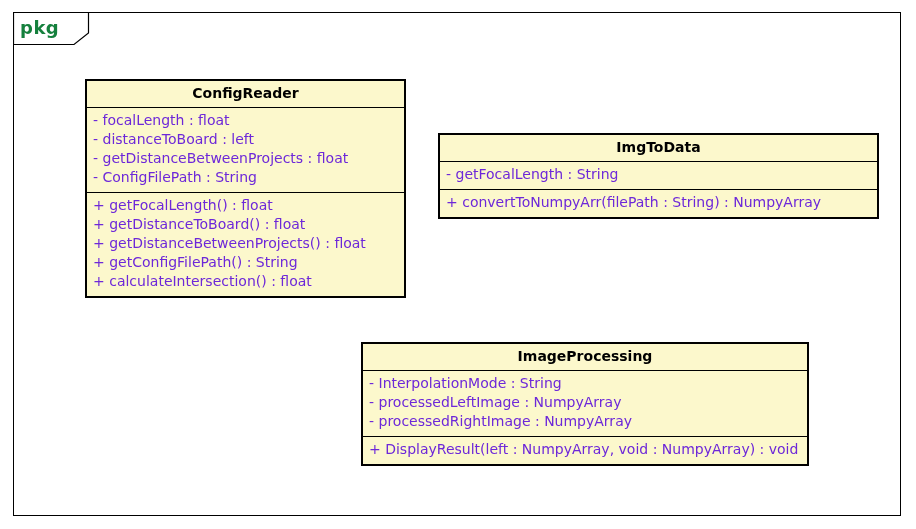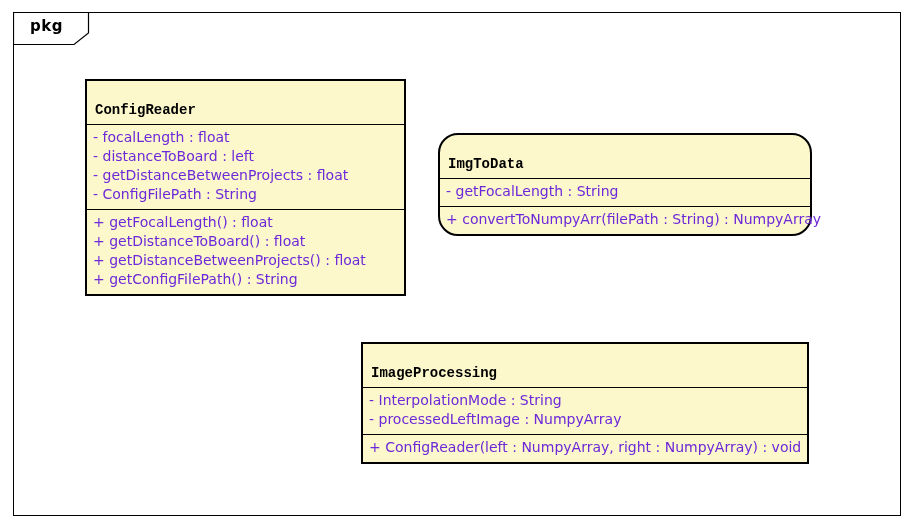--- a/index.html
+++ b/index.html
@@ -32,58 +32,57 @@
   .pkg-tab {
     position: absolute;
     left: -1px;
     top: -1px;
     width: 78px;
     height: 34px;
   }
   .pkg-tab svg { display: block; }
   .pkg-label {
     position: absolute;
-    left: 17px;
+    left: 7px;
     top: 5px;
-    font-size: 15px;
+    font-size: 18px;
     font-weight: bold;
-    color: #000000;
+    color: #15803d;
     letter-spacing: 0.5px;
   }
   .uml-class {
     position: absolute;
     background: var(--class-fill);
     border: 2px solid var(--line-color);
   }
   .class-title {
-    text-align: left;
+    text-align: center;
     font-weight: bold;
     font-size: 14px;
     line-height: 17px;
-    padding: 21px 8px 5px 8px;
+    padding: 4px 8px 5px 8px;
     border-bottom: 1px solid var(--line-color);
     color: #000000;
     white-space: nowrap;
-    font-family: Liberation Mono, monospace;
   }
   .compartment {
     padding: 3px 6px 5px 6px;
   }
   .compartment.attrs {
     border-bottom: 1px solid var(--line-color);
   }
   .member-line {
     font-size: 14px;
     line-height: 19px;
     color: #6d28d9;
     white-space: nowrap;
   }
   
   #class-0 { left: 71px;  top: 66px;  width: 321px; }
-  #class-1 { left: 424px; top: 120px; width: 374px; border-radius: 20px; }
+  #class-1 { left: 424px; top: 120px; width: 441px; }
   #class-2 { left: 347px; top: 329px; width: 448px; }
 </style>
 </head>
 <body>
 
 <div class="stage">
   <div class="frame">
 
     <div class="pkg-tab">
       <svg width="78" height="34" viewBox="0 0 78 34">
@@ -98,38 +97,40 @@
           <div class="member-line">- focalLength : float</div>
           <div class="member-line">- distanceToBoard : left</div>
           <div class="member-line">- getDistanceBetweenProjects : float</div>
           <div class="member-line">- ConfigFilePath : String</div>
         </div>
       <div class="compartment methods">
           <div class="member-line">+ getFocalLength() : float</div>
           <div class="member-line">+ getDistanceToBoard() : float</div>
           <div class="member-line">+ getDistanceBetweenProjects() : float</div>
           <div class="member-line">+ getConfigFilePath() : String</div>
+          <div class="member-line">+ calculateIntersection() : float</div>
         </div>
     </div>
 
     <div class="uml-class" id="class-1">
       <div class="class-title">ImgToData</div>
       <div class="compartment attrs">
           <div class="member-line">- getFocalLength : String</div>
         </div>
       <div class="compartment methods">
           <div class="member-line">+ convertToNumpyArr(filePath : String) : NumpyArray</div>
         </div>
     </div>
 
     <div class="uml-class" id="class-2">
       <div class="class-title">ImageProcessing</div>
       <div class="compartment attrs">
           <div class="member-line">- InterpolationMode : String</div>
           <div class="member-line">- processedLeftImage : NumpyArray</div>
+          <div class="member-line">- processedRightImage : NumpyArray</div>
         </div>
       <div class="compartment methods">
-          <div class="member-line">+ ConfigReader(left : NumpyArray, right : NumpyArray) : void</div>
+          <div class="member-line">+ DisplayResult(left : NumpyArray, void : NumpyArray) : void</div>
         </div>
     </div>
 
   </div>
 </div>
 
 </body></html>

